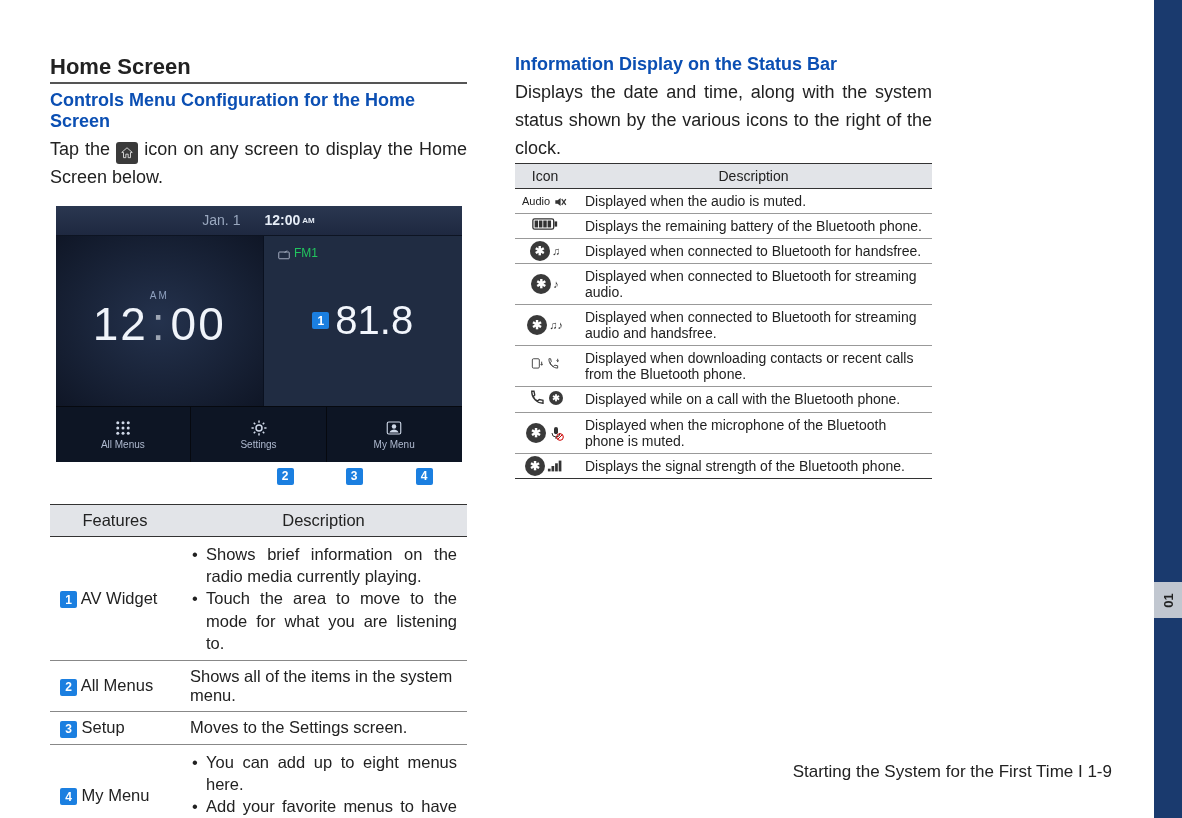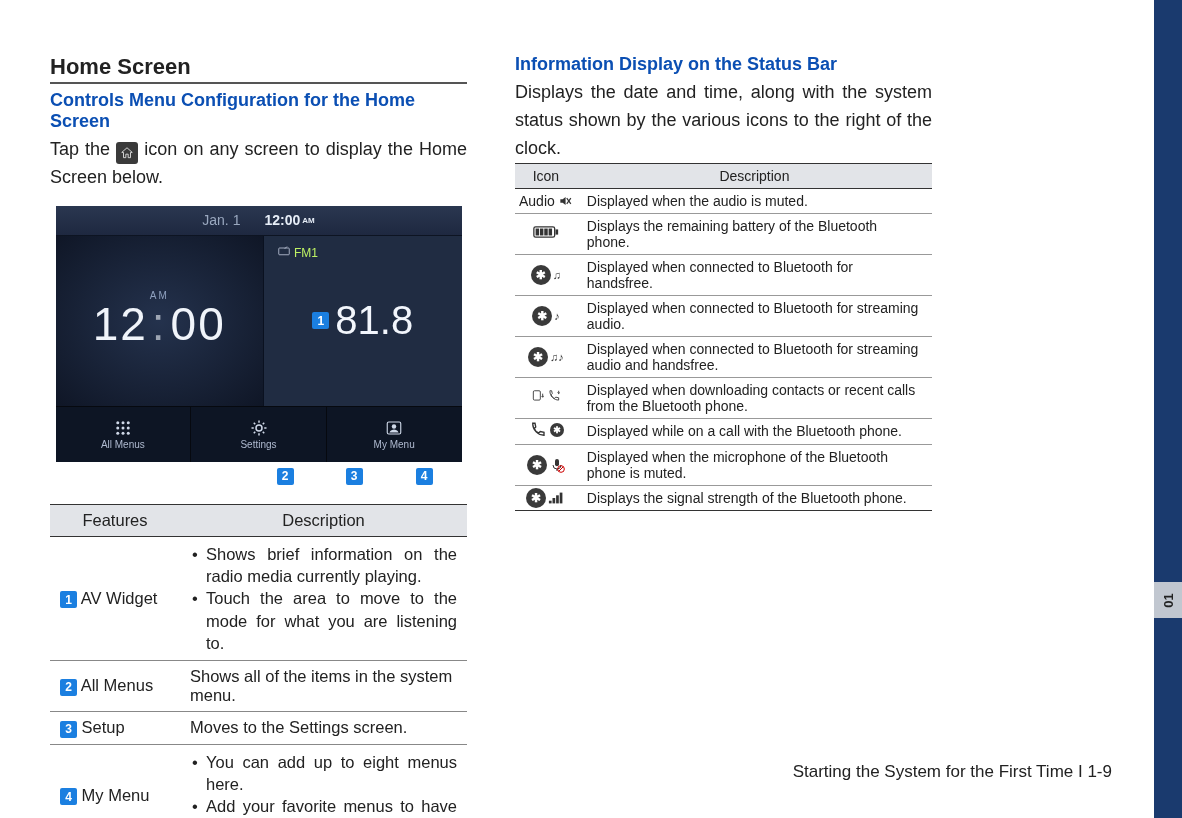--- a/index.html
+++ b/index.html
@@ -103,21 +103,21 @@
   }
   .shot-clock .ampm{font-size:10px;color:#8ea0be;letter-spacing:2px;margin-bottom:-4px;}
   .shot-clock .big{font-size:46px;font-weight:300;color:#f0f4fa;letter-spacing:2px;}
   .shot-clock .big .colon{opacity:.6;margin:0 4px;}
   .shot-radio{
     flex:1;
     display:flex;flex-direction:column;align-items:center;justify-content:center;
     background:#202c42;
     position:relative;
   }
-  .shot-radio .fm{font-size:12px;color:#bef264;position:absolute;top:10px;left:14px;display:flex;align-items:flex-start;gap:4px;}
+  .shot-radio .fm{font-size:12px;color:#22c55e;position:absolute;top:10px;left:14px;display:flex;align-items:flex-end;gap:4px;}
   .shot-radio .freq{font-size:40px;font-weight:300;color:#f2f6fc;display:flex;align-items:center;gap:6px;}
   .num-badge{
     display:inline-flex;width:17px;height:17px;background:#1b7fe0;color:#fff;font-size:12px;font-weight:bold;
     align-items:center;justify-content:center;border-radius:2px;
   }
   .shot-bottom{
     height:56px;display:flex;background:#0d1524;border-top:1px solid #06090f;
   }
   .shot-bottom .cell{
     flex:1;display:flex;flex-direction:column;align-items:center;justify-content:center;gap:2px;
@@ -329,21 +329,21 @@
     <table class="icons">
       <thead>
         <tr>
           <th>Icon</th>
           <th>Description</th>
         </tr>
       </thead>
       <tbody>
         <tr>
           <td class="iconcell"><span class="ic-box">
-                <span style="font-size:14px;line-height:1">Audio</span>
+                <span style="font-size:11px;line-height:1">Audio</span>
                 <svg width="16" height="14" viewBox="0 0 24 24">
                   <path d="M4 9v6h4l5 4V5L8 9H4z" fill="#333"></path>
                   <line x1="15" y1="7" x2="22" y2="17" stroke="#333" stroke-width="2"></line>
                   <line x1="22" y1="7" x2="15" y2="17" stroke="#333" stroke-width="2"></line>
                 </svg>
               </span></td>
           <td>Displayed when the audio is muted.</td>
         </tr>
         <tr>
           <td class="iconcell"><span class="ic-box">

